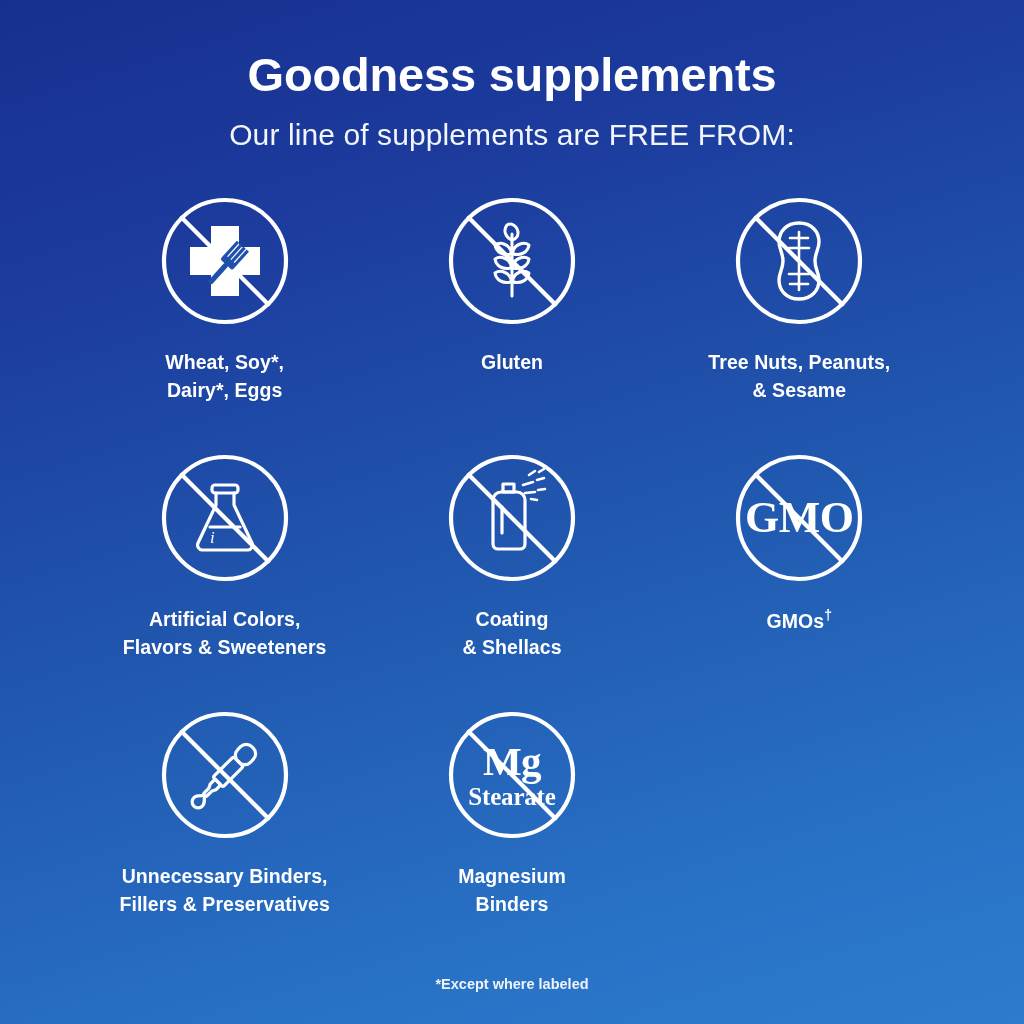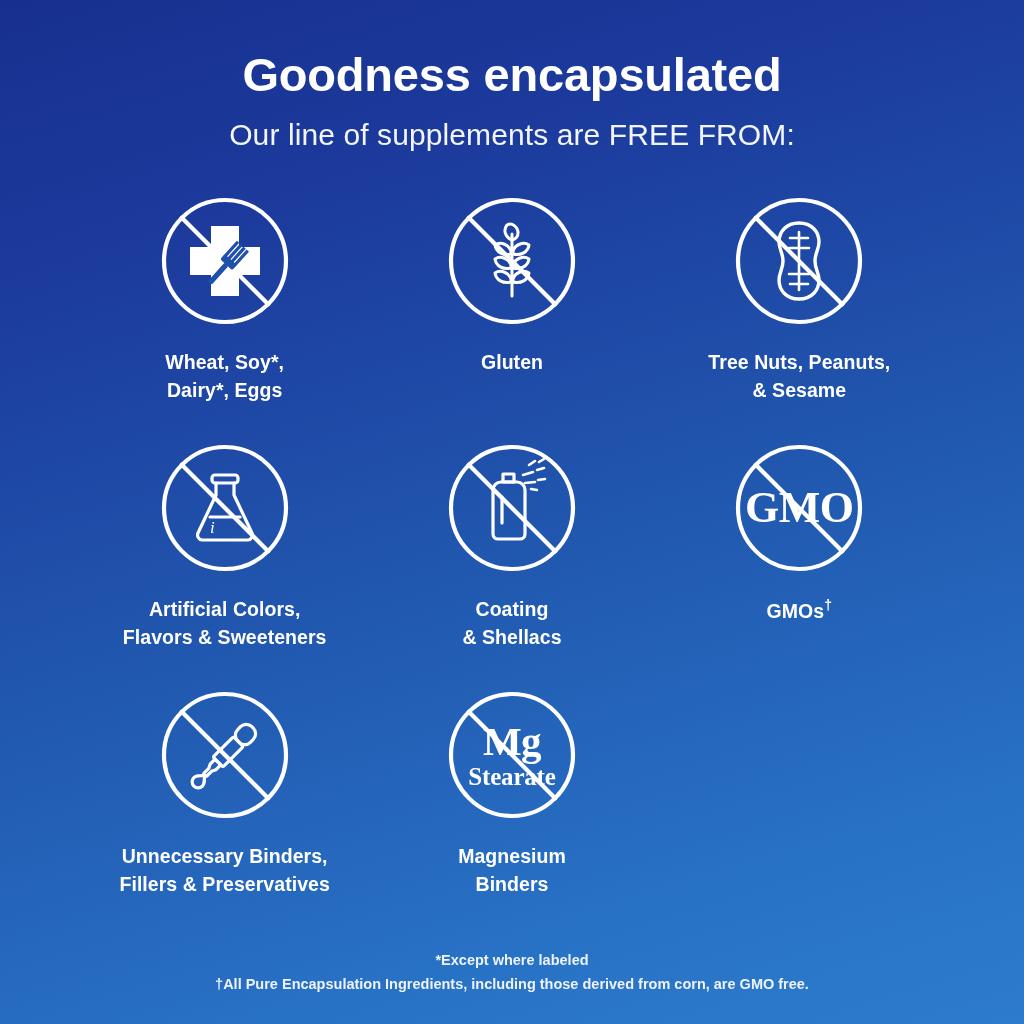--- a/index.html
+++ b/index.html
@@ -24,21 +24,21 @@
     font-size:30px; font-weight:400; color:#f2f5fb;
     margin-top:19px; letter-spacing:0.1px;
   }
 
   
   .grid {
     width:862px; margin-top:42px;
     display:grid;
     grid-template-columns: repeat(3, 1fr);
     grid-template-rows: repeat(3, 240px);
-    row-gap:7px;
+    row-gap:17px;
   }
   .cell { display:flex; flex-direction:column; align-items:center; }
 
   .badge {
     width:134px; height:134px; position:relative;
     display:flex; align-items:center; justify-content:center;
   }
   .badge svg { width:134px; height:134px; display:block; overflow:visible; }
 
   .badge-text {
@@ -65,21 +65,21 @@
     text-align:center; color:#eef3fb;
   }
   .footnote { font-size:14.5px; font-weight:700; line-height:1.62; }
 </style>
 </head>
 <body>
 
 <div class="page">
 
   <div class="header">
-    <div class="title">Goodness encapsulated</div>
+    <div class="title">Goodness supplements</div>
     <div class="subtitle">Our line of supplements are FREE FROM:</div>
   </div>
 
   <div class="grid">
 
     <div class="cell">
       <div class="badge">
         <svg viewBox="0 0 134 134">
           <circle cx="67" cy="67" r="61" fill="none" stroke="#fff" stroke-width="4.2"></circle>
           <line x1="23.8" y1="23.8" x2="110.2" y2="110.2" stroke="#fff" stroke-width="4.2" stroke-linecap="round"></line>
@@ -226,16 +226,15 @@
       </div>
       <div class="caption">Magnesium
 Binders</div>
     </div>
 
 
   </div>
 
   <div class="footnotes">
     <div class="footnote">*Except where labeled</div>
-    <div class="footnote">†All Pure Encapsulation Ingredients, including those derived from corn, are GMO free.</div>
   </div>
 
 </div>
 
 </body></html>

